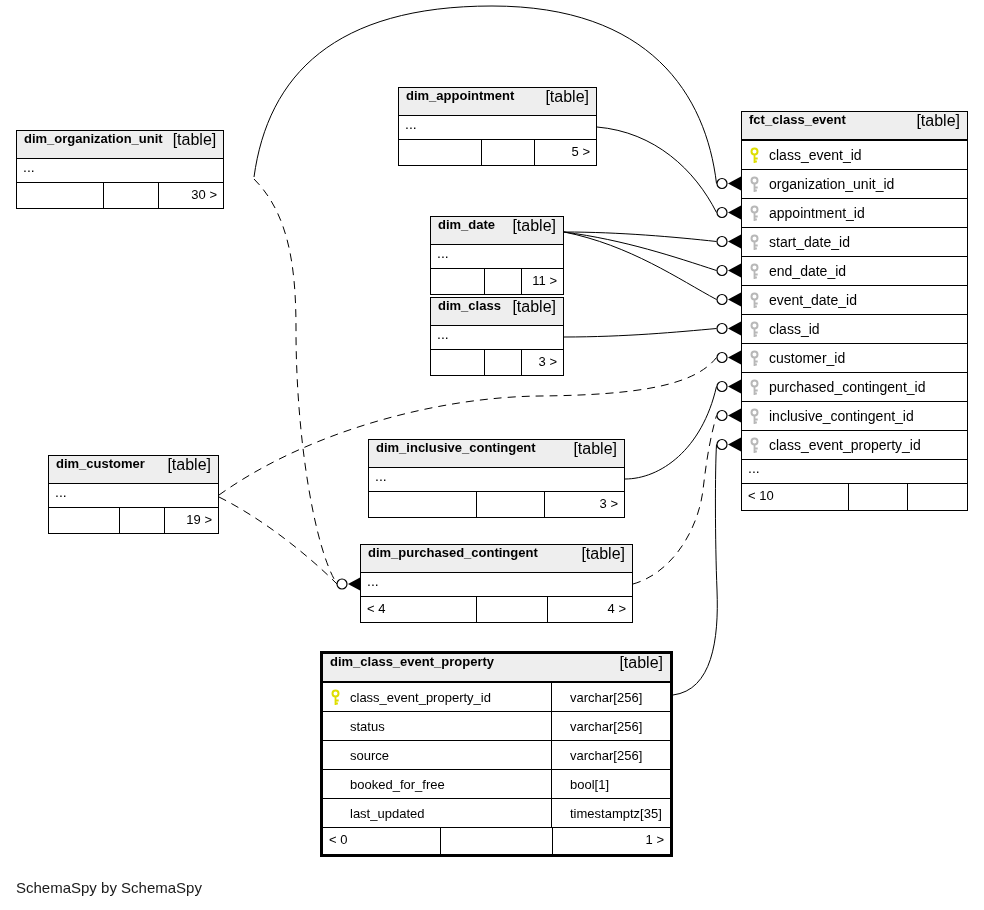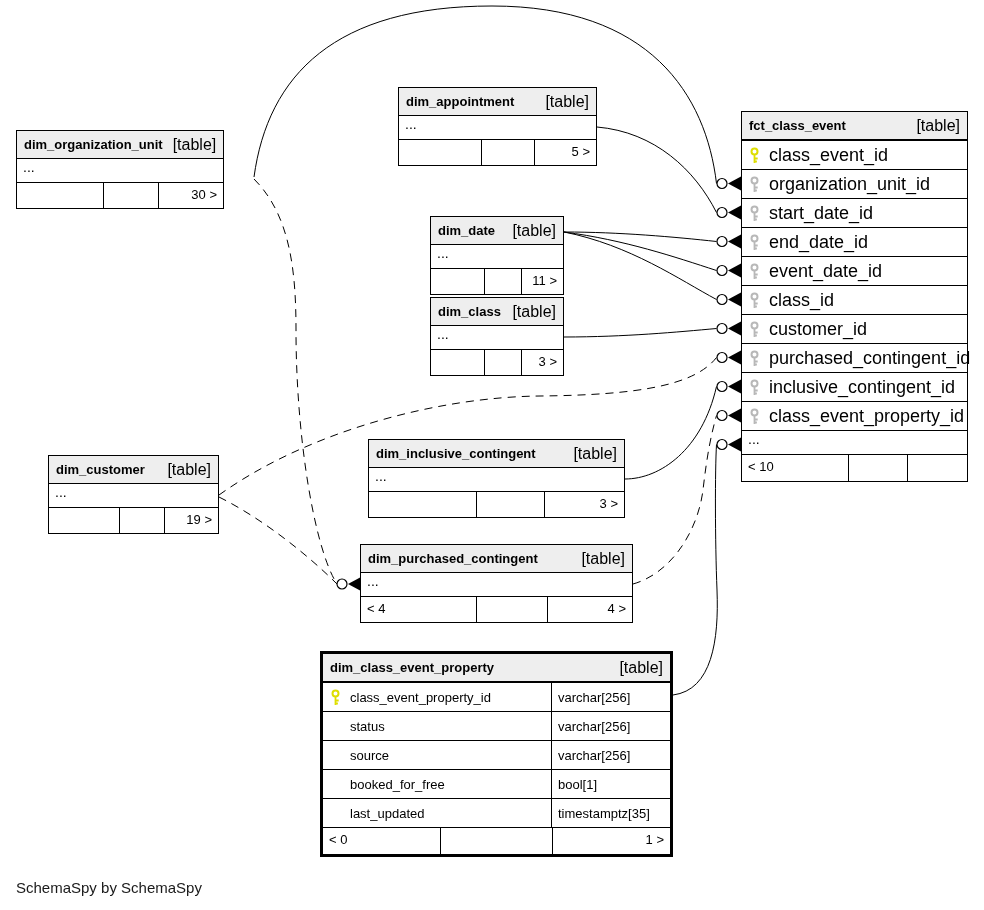--- a/index.html
+++ b/index.html
@@ -1,44 +1,44 @@
 <!DOCTYPE html>
 <html><head>
 <meta charset="utf-8">
 <style>
   html,body{margin:0;padding:0;background:#fff;}
   .canvas{position:relative;width:984px;height:910px;background:#fff;overflow:hidden;
           font-family:"Liberation Sans",sans-serif;color:#000;}
   .tbl{position:absolute;box-sizing:border-box;border:1px solid #000;background:#fff;z-index:1;}
   .tbl.thick{border-width:3px;}
-  .hdr{display:flex;justify-content:space-between;align-items:center;background:#eee;
+  .hdr{display:flex;justify-content:space-between;background:#eee;
        border-bottom:1px solid #000;height:28px;padding:0 7px;box-sizing:border-box;}
   .thick .hdr,.fct .hdr{height:29px;border-bottom-width:2px;}
   .nm{font-weight:bold;font-size:13px;white-space:nowrap;}
   .tag{font-size:16px;margin-left:10px;white-space:nowrap;}
   .ellip{height:24px;box-sizing:border-box;border-bottom:1px solid #000;padding:0 6px;
          font-size:14px;line-height:16px;}
   .foot{display:flex;height:25px;font-size:13px;}
   .thick .foot{height:26px;}
   .fct .foot{height:26px;}
   .c{box-sizing:border-box;padding:4px 6px;overflow:hidden;white-space:nowrap;}
   .c + .c{border-left:1px solid #000;}
   .c.l{flex:44 0 0;text-align:left;}
   .c.m{flex:25 0 0;}
   .c.r{flex:31 0 0;text-align:right;}
   .fct .c.l{flex:50 0 0;} .fct .c.m{flex:25 0 0;} .fct .c.r{flex:25 0 0;}
   .thick .c.l{flex:34 0 0;} .thick .c.m{flex:32 0 0;} .thick .c.r{flex:34 0 0;}
   .krow{display:flex;align-items:center;gap:9px;height:29px;box-sizing:border-box;
-        border-bottom:1px solid #000;padding:0 7px;font-size:18px;white-space:nowrap;}
+        border-bottom:1px solid #000;padding:0 7px;font-size:14px;white-space:nowrap;}
   .prow{display:flex;height:29px;box-sizing:border-box;border-bottom:1px solid #000;
         font-size:13px;white-space:nowrap;}
   .prow:last-of-type{border-bottom:1px solid #000;}
   .pname{flex:1;display:flex;align-items:center;gap:9px;padding:0 7px;box-sizing:border-box;}
   .ptype{width:119px;border-left:1px solid #000;display:flex;align-items:center;
-         padding:0 6px;box-sizing:border-box;}
+         padding:0 18px;box-sizing:border-box;}
   .key-ico{color:#b8b8b8;display:inline-flex;flex:0 0 auto;}
   .key-ico.primary{color:#dede00;}
   .key-spacer{width:11px;flex:0 0 auto;}
   .lines{position:absolute;left:0;top:0;z-index:3;pointer-events:none;}
   .rel{fill:none;stroke:#000;stroke-width:1;}
   .rel.dashed{stroke-dasharray:8 6;}
   .conn-circle{fill:#fff;stroke:#000;stroke-width:1.2;}
   .conn-foot{fill:#000;stroke:none;}
   .caption{position:absolute;left:16px;top:879px;font-size:15px;color:#1a1a1a;z-index:1;}
 </style>
@@ -273,20 +273,29 @@
       </span>
       <span>organization_unit_id</span>
     </div>
     <div class="krow">
       <span class="key-ico">
         <svg width="11" height="17" viewBox="0 0 11 17">
             <circle cx="5.5" cy="4.5" r="3" fill="none" stroke="currentColor" stroke-width="2"></circle>
             <path d="M5.5 7.5 V16 M5.5 11.5 h3.2 M5.5 14.5 h2.4" stroke="currentColor" stroke-width="1.8" fill="none"></path>
           </svg>
       </span>
+      <span>appointment_id</span>
+    </div>
+    <div class="krow">
+      <span class="key-ico">
+        <svg width="11" height="17" viewBox="0 0 11 17">
+            <circle cx="5.5" cy="4.5" r="3" fill="none" stroke="currentColor" stroke-width="2"></circle>
+            <path d="M5.5 7.5 V16 M5.5 11.5 h3.2 M5.5 14.5 h2.4" stroke="currentColor" stroke-width="1.8" fill="none"></path>
+          </svg>
+      </span>
       <span>start_date_id</span>
     </div>
     <div class="krow">
       <span class="key-ico">
         <svg width="11" height="17" viewBox="0 0 11 17">
             <circle cx="5.5" cy="4.5" r="3" fill="none" stroke="currentColor" stroke-width="2"></circle>
             <path d="M5.5 7.5 V16 M5.5 11.5 h3.2 M5.5 14.5 h2.4" stroke="currentColor" stroke-width="1.8" fill="none"></path>
           </svg>
       </span>
       <span>end_date_id</span>

